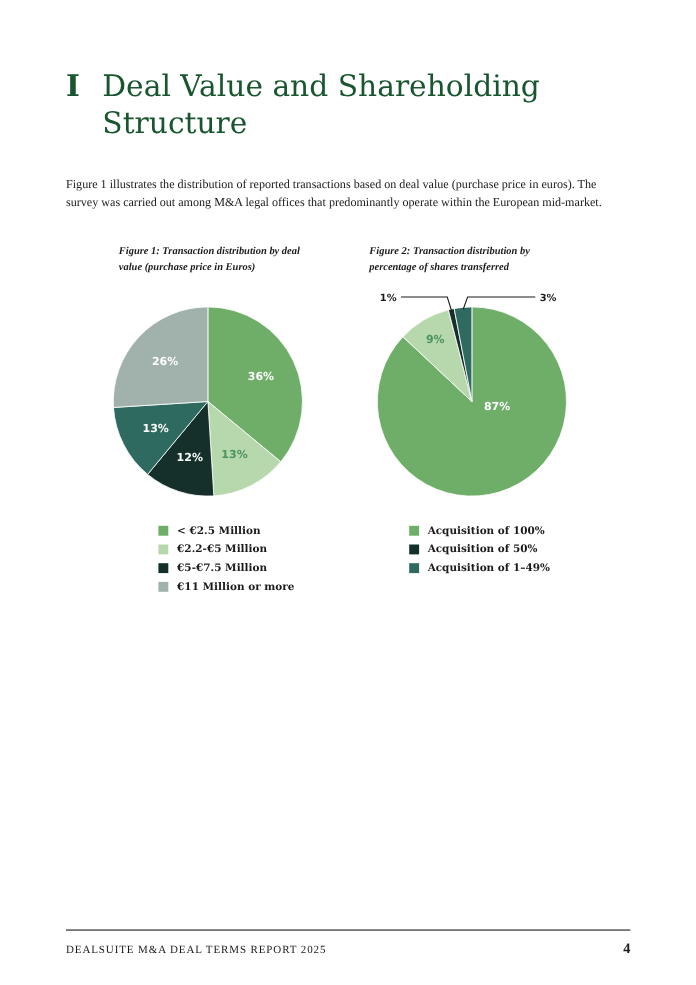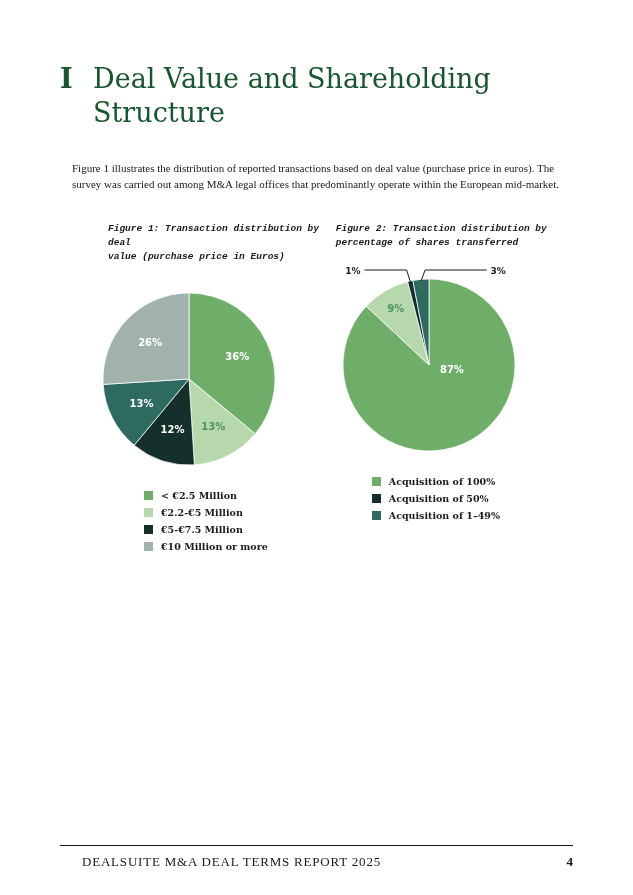--- a/index.html
+++ b/index.html
@@ -20,29 +20,29 @@
     font-weight:bold;
   }
   .sec-num { width:33px; font-size:27px; line-height:34px; }
   .title   { margin:0; font-size:27px; line-height:34px; font-weight:normal; }
 
   .intro { margin-top:30px; }
   .body-text {
     width:512px;
     font-size:11px;
     line-height:16px;
-    margin:0 0 14px 12px;
+    margin:0 0 14px 0;
   }
 
   .figures { display:flex; margin:30px 0 0 46px; }
   .figure.col1 { width:238px; }
   .figure.col2 { width:250px; }
 
   .caption {
-    font-family:Liberation Mono, monospace;
+    font-family:Liberation Serif, serif;
     font-size:9.5px;
     font-style:italic;
     font-weight:600;
     line-height:14px;
     padding-left:2px;
     margin-bottom:10px;
     min-height:28px;
   }
 
   .col1 svg.pie { margin-left:-12px; }
@@ -67,21 +67,21 @@
 
   .footer {
     position:absolute;
     left:60px; right:60px; top:845px;
     border-top:1px solid #1a1a1a;
     display:flex;
     justify-content:space-between;
     align-items:baseline;
     padding-top:8px;
   }
-  .footer-title { font-size:13px; letter-spacing:0.8px;margin-left:22px; }
+  .footer-title { font-size:10px; letter-spacing:0.8px; }
   .page-number  { font-size:13px; font-weight:bold; }
 </style>
 </head>
 <body>
 
 <div class="page">
 
   <div class="title-block">
     <span class="sec-num">I</span>
     <h1 class="title"><span>Deal Value and Shareholding</span><br><span>Structure</span></h1>
@@ -115,21 +115,21 @@
           <div class="legend-row">
             <span class="legend-swatch" style="background: rgb(183, 215, 172);"></span>
             <span class="legend-label">€2.2-€5 Million</span>
           </div>
           <div class="legend-row">
             <span class="legend-swatch" style="background: rgb(21, 48, 42);"></span>
             <span class="legend-label">€5-€7.5 Million</span>
           </div>
           <div class="legend-row">
             <span class="legend-swatch" style="background: rgb(160, 178, 171);"></span>
-            <span class="legend-label">€10 Million or more</span>
+            <span class="legend-label">€11 Million or more</span>
           </div>
         </div>
     </div>
 
     <div class="figure col2">
       <div class="caption"><span>Figure 2: Transaction distribution by</span><br><span>percentage of shares transferred</span></div>
       <svg class="pie" id="pie-1" width="190" height="205" viewBox="0 0 190 205">
           <path d="M 95 105 L 95.00 19.00 A 86 86 0 1 1 32.31 46.13 Z" fill="#6fae68" stroke="#ffffff" stroke-width="0.75"></path>
           <text class="pct-label" x="117.9" y="112.5" text-anchor="middle" fill="#ffffff">87%</text>
           <path d="M 95 105 L 32.31 46.13 A 86 86 0 0 1 73.61 21.70 Z" fill="#b7d7ac" stroke="#ffffff" stroke-width="0.75"></path>

